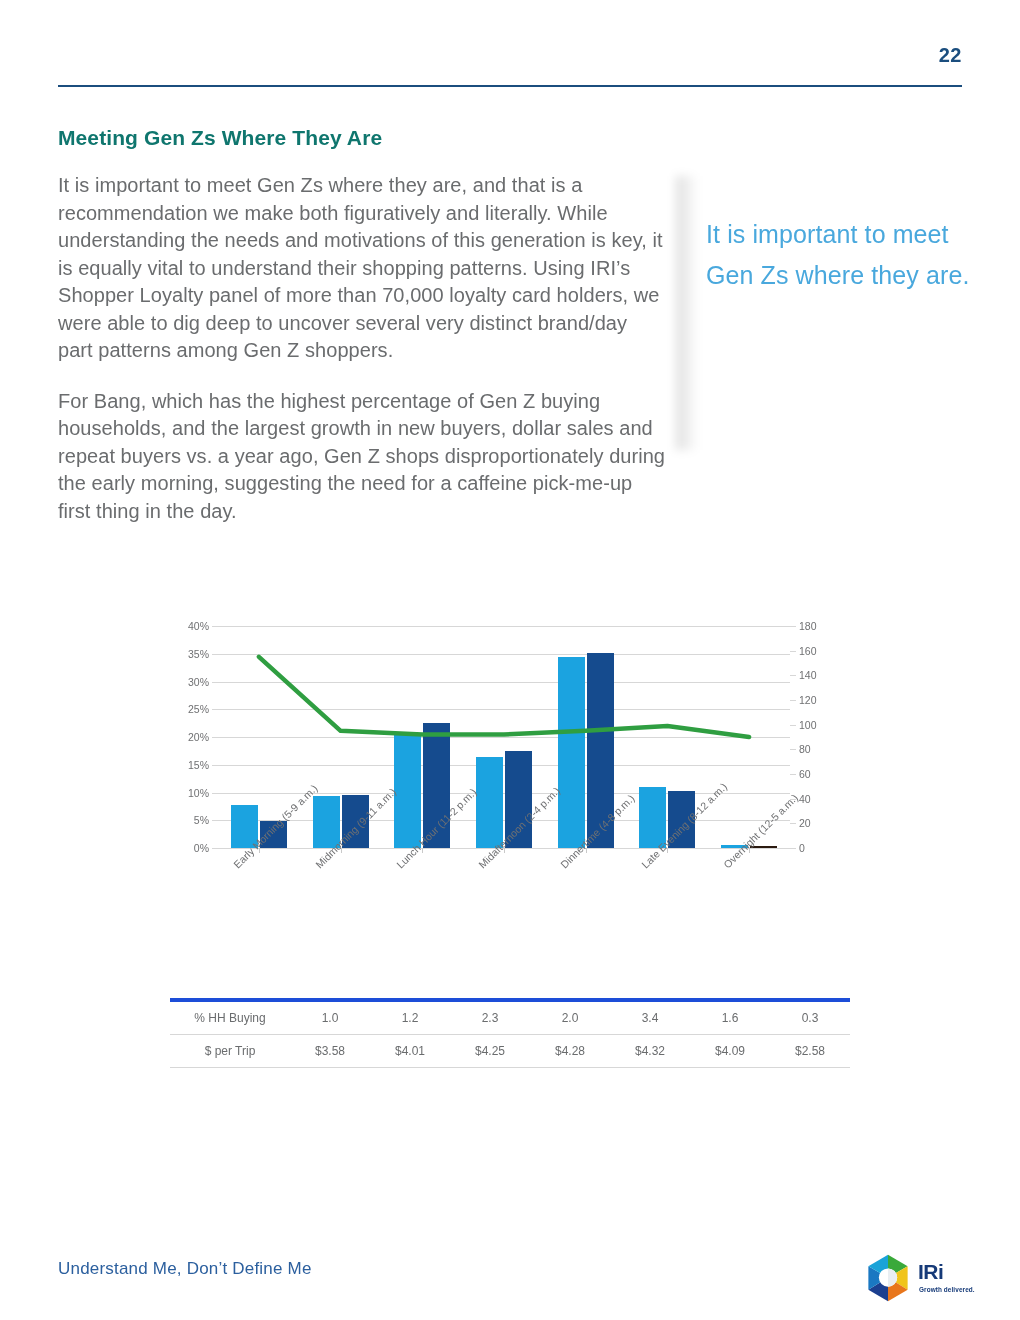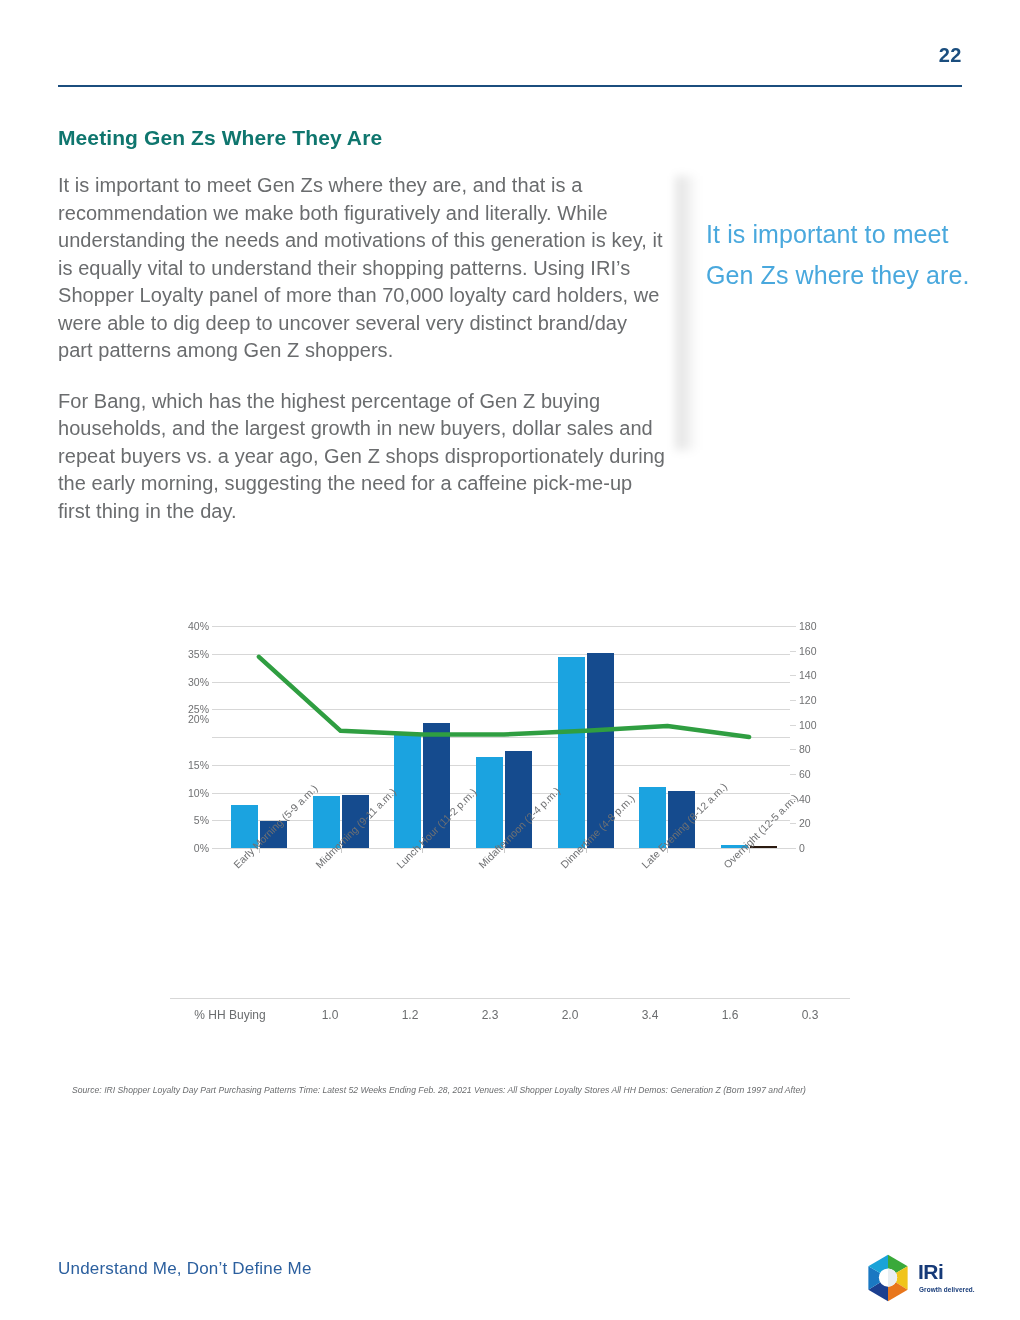--- a/index.html
+++ b/index.html
@@ -180,21 +180,21 @@
         </div>
       <div id="yticks-left">
           <div class="ytick-l" style="top: 222px;">0%</div>
           <div class="tick-mark-l" style="top: 222px;"></div>
           <div class="ytick-l" style="top: 194.25px;">5%</div>
           <div class="tick-mark-l" style="top: 194.25px;"></div>
           <div class="ytick-l" style="top: 166.5px;">10%</div>
           <div class="tick-mark-l" style="top: 166.5px;"></div>
           <div class="ytick-l" style="top: 138.75px;">15%</div>
           <div class="tick-mark-l" style="top: 138.75px;"></div>
-          <div class="ytick-l" style="top: 93px;">20%</div>
+          <div class="ytick-l" style="top: 111px;">20%</div>
           <div class="tick-mark-l" style="top: 111px;"></div>
           <div class="ytick-l" style="top: 83.25px;">25%</div>
           <div class="tick-mark-l" style="top: 83.25px;"></div>
           <div class="ytick-l" style="top: 55.5px;">30%</div>
           <div class="tick-mark-l" style="top: 55.5px;"></div>
           <div class="ytick-l" style="top: 27.75px;">35%</div>
           <div class="tick-mark-l" style="top: 27.75px;"></div>
           <div class="ytick-l" style="top: 0px;">40%</div>
           <div class="tick-mark-l" style="top: 0px;"></div>
         </div>
@@ -278,24 +278,33 @@
         <tr>
           <td class="rowhdr">% HH Buying</td>
           <td>1.0</td>
           <td>1.2</td>
           <td>2.3</td>
           <td>2.0</td>
           <td>3.4</td>
           <td>1.6</td>
           <td>0.3</td>
         </tr>
+        <tr>
+          <td class="rowhdr">$ per Trip</td>
+          <td>$3.58</td>
+          <td>$4.01</td>
+          <td>$4.25</td>
+          <td>$4.28</td>
+          <td>$4.32</td>
+          <td>$4.09</td>
+          <td>$2.58</td>
+        </tr>
       </tbody>
   </table>
 
-  <div class="source">Source: IRI Shopper Loyalty Day Part Purchasing Patterns   Time: Latest 52 Weeks Ending Feb. 28, 2021   Venues: All Shopper Loyalty Stores   All HH Demos: Generation Z (Born 1997 and After)</div>
 </div>
 
 <div class="footer-text">Understand Me, Don’t Define Me</div>
 <div class="logo">
   <svg class="logo-mark" viewBox="0 0 100 110">
     <polygon points="50,2 95,28 95,82 50,108 5,82 5,28" fill="#ffffff"></polygon>
     <path d="M50,2 L95,28 L50,54 Z" fill="#3aa93a"></path>
     <path d="M95,28 L95,82 L50,54 Z" fill="#f0c41b"></path>
     <path d="M95,82 L50,108 L50,54 Z" fill="#e8761c"></path>
     <path d="M50,108 L5,82 L50,54 Z" fill="#1b3f8f"></path>

